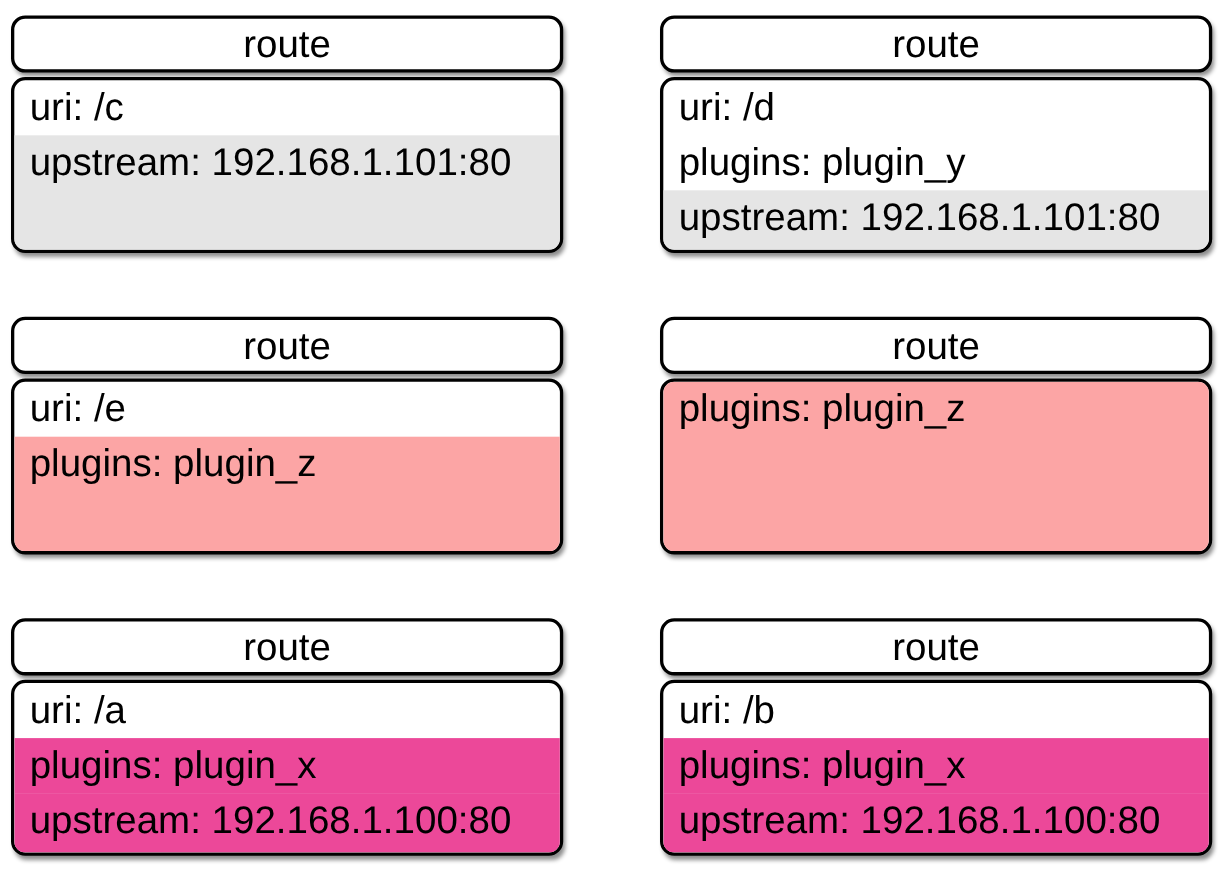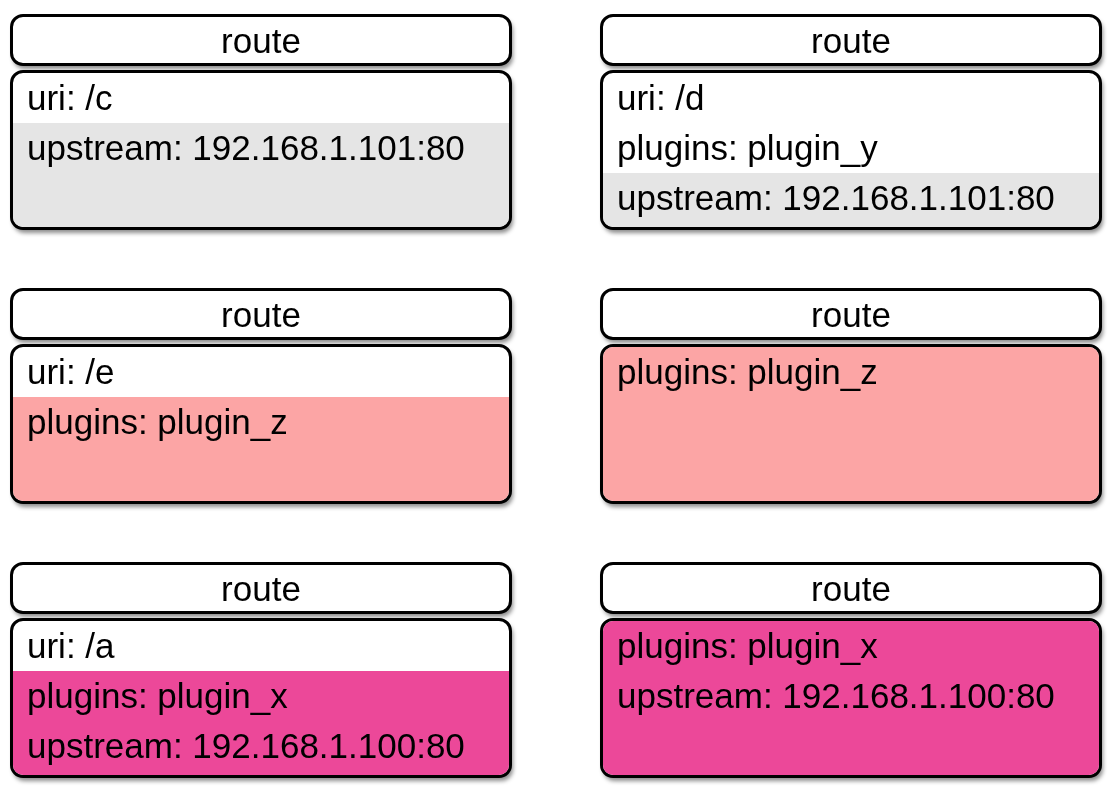--- a/index.html
+++ b/index.html
@@ -122,19 +122,20 @@
         <div class="line" data-hl="pink">plugins: plugin_x</div>
         <div class="line" data-hl="pink">upstream: 192.168.1.100:80</div>
       </div>
     </div>
 
     <div class="card">
       <div class="card-header">
         <span>route</span>
       </div>
       <div class="card-body">
+        <div class="line" data-hl="none">uri: /b</div>
         <div class="line" data-hl="pink">plugins: plugin_x</div>
         <div class="line" data-hl="pink">upstream: 192.168.1.100:80</div>
       </div>
     </div>
 
   </div>
 </div>
 
 </body></html>

